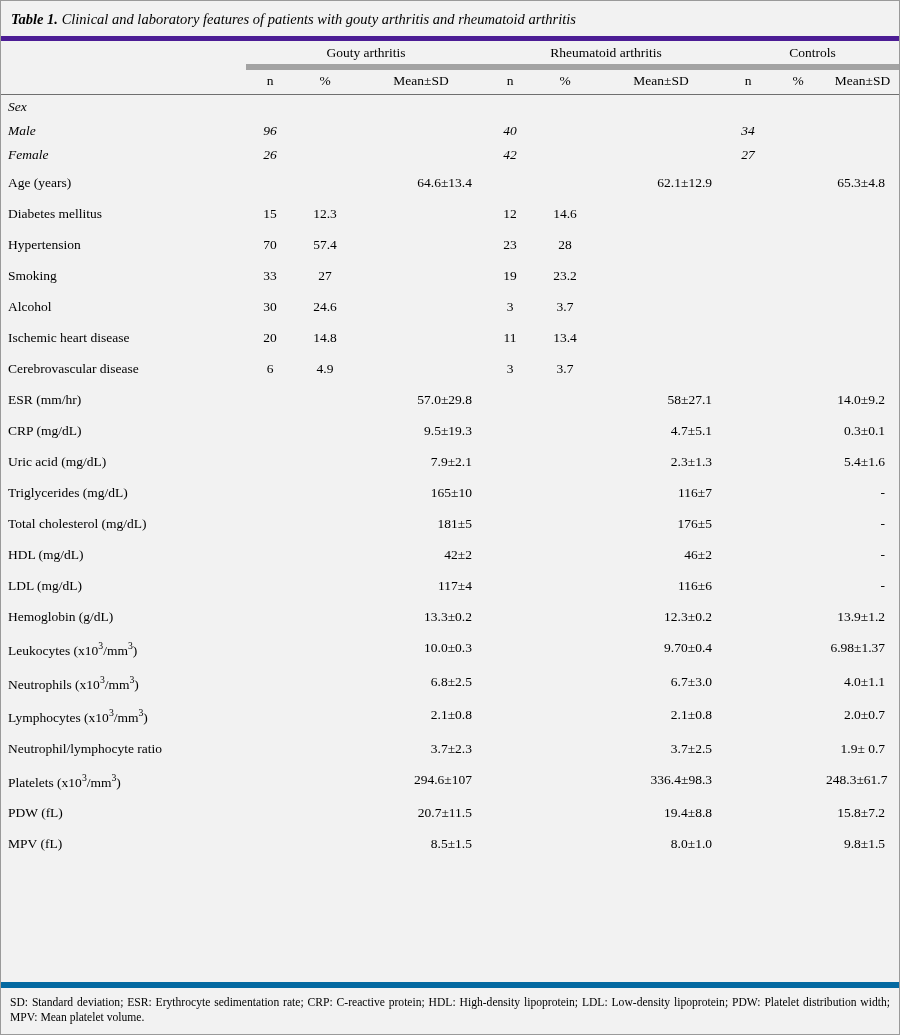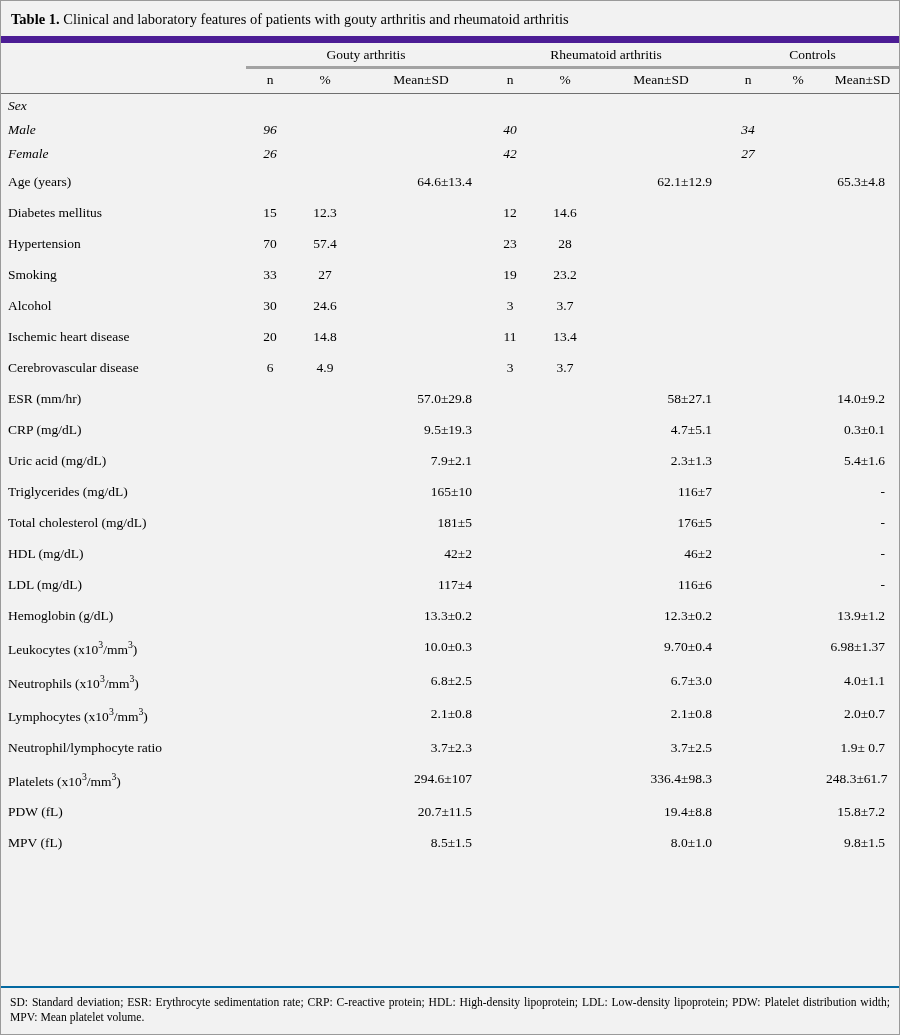--- a/index.html
+++ b/index.html
@@ -26,40 +26,41 @@
     height: 1035px;
     display: flex;
     flex-direction: column;
     background: #f2f2f2;
   }
   .caption {
     padding: 9px 10px 8px 10px;
     font-size: 14.5px;
     line-height: 1.25;
     background: #f2f2f2;
-    border-bottom: 7px solid #4c1d95;
+    border-bottom: 5px solid #4c1d95;
+    font-style: italic;
   }
   .caption .lbl {
     font-weight: bold;
   }
   table {
     border-collapse: collapse;
     width: 100%;
     table-layout: fixed;
     background: #f2f2f2;
   }
   thead .grp-row th {
     font-weight: normal;
     font-size: 13.5px;
     padding: 4px 0 3px 0;
     text-align: center;
     vertical-align: bottom;
   }
   thead .grp-row th.grp {
-    border-bottom: 3px solid #a3a3a3;
+    border-bottom: 6px solid #a3a3a3;
   }
   thead .sub-row th {
     font-weight: normal;
     font-size: 13.5px;
     padding: 3px 0 5px 0;
     text-align: center;
     vertical-align: bottom;
   }
   thead .sub-row {
     border-bottom: 1px solid #6f6f6f;
@@ -78,21 +79,21 @@
     text-align: center;
   }
   td.ms {
     text-align: right;
     padding-right: 14px;
   }
   .indent {
     padding-left: 30px;
   }
   .footnote {
-    border-top: 2px solid #0369a1;
+    border-top: 6px solid #0369a1;
     padding: 7px 9px 8px 9px;
     font-size: 11.6px;
     line-height: 1.35;
     text-align: justify;
     background: #f2f2f2;
   }
   .spacer {
     flex: 1 1 auto;
     background: #f2f2f2;
   }

